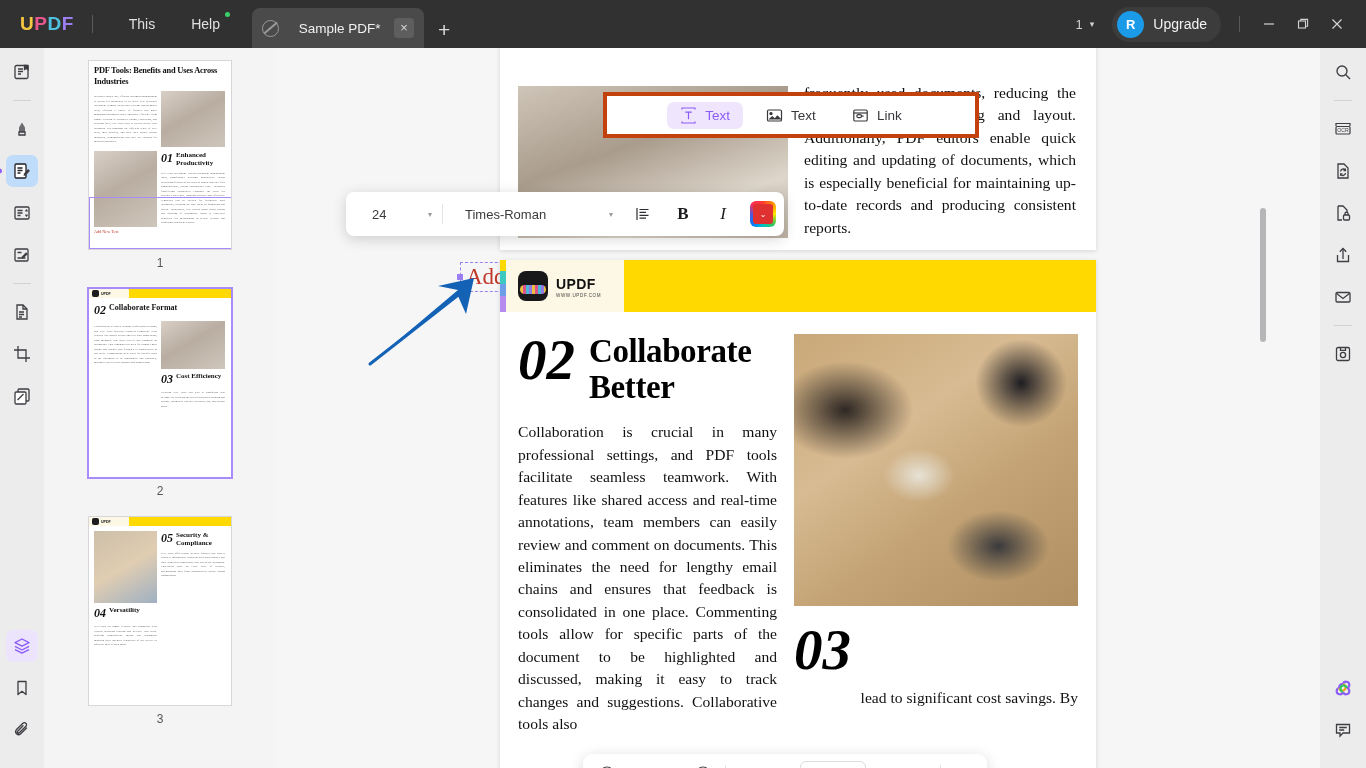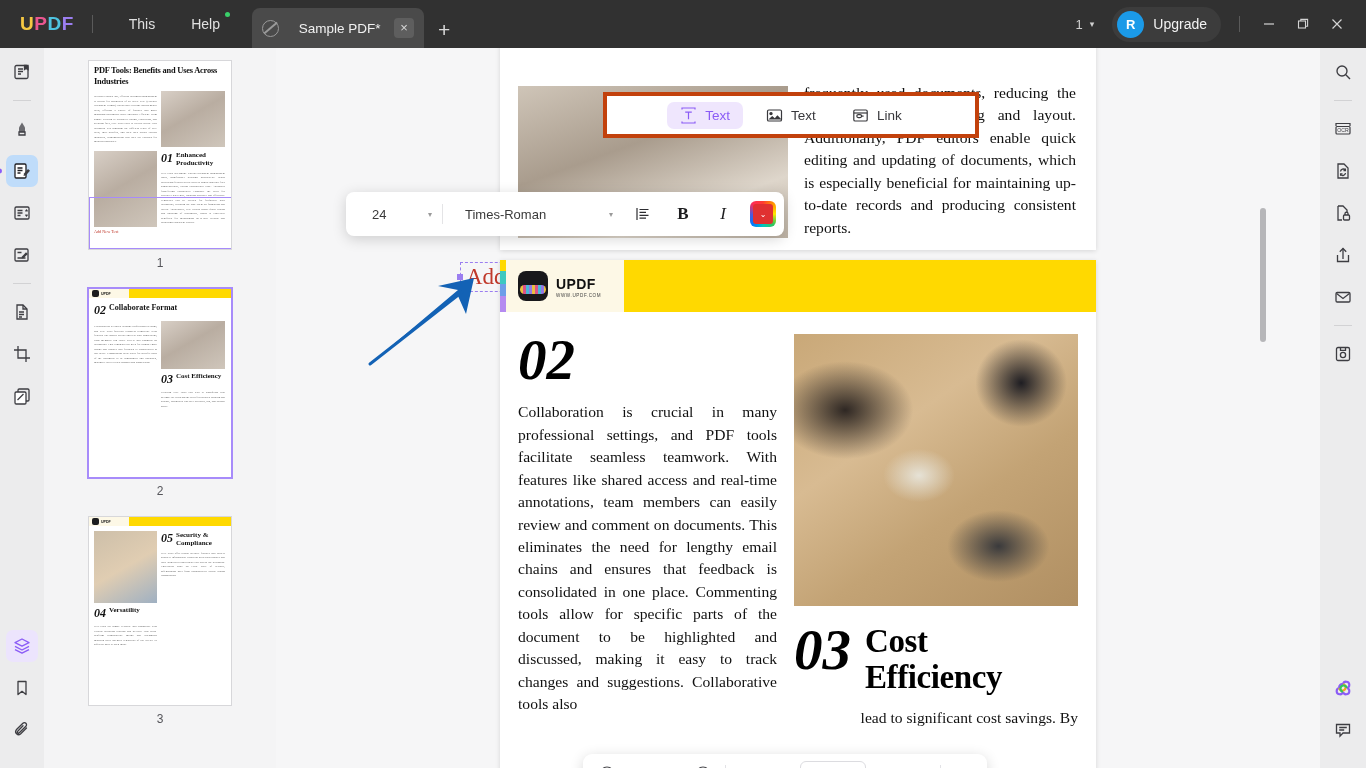--- a/index.html
+++ b/index.html
@@ -513,33 +513,33 @@
             <span>WWW.UPDF.COM</span>
           </div>
         </div>
       </div>
 
       <div style="display:flex;padding:22px 18px 0;">
 
         <div style="width:274px;">
           <div style="display:flex;align-items:flex-start;gap:14px;">
             <div class="sec-num">02</div>
+            <div>
+              <div class="sec-title">Collaborate</div>
+              <div class="sec-title">Better</div>
+            </div>
           </div>
           <div class="doc doc-col-text" style="margin-top:16px;">Collaboration is crucial in many professional settings, and PDF tools facilitate seamless teamwork. With features like shared access and real-time annotations, team members can easily review and comment on documents. This eliminates the need for lengthy email chains and ensures that feedback is consolidated in one place. Commenting tools allow for specific parts of the document to be highlighted and discussed, making it easy to track changes and suggestions. Collaborative tools also</div>
         </div>
         <div style="width:18px;"></div>
 
         <div style="width:284px;">
           <div class="photo meeting" style="width:284px;height:272px;"></div>
           <div style="display:flex;align-items:flex-start;gap:14px;margin-top:18px;">
             <div class="sec-num">03</div>
-            <div>
-              <div class="sec-title">Cost</div>
-              <div class="sec-title">Efficiency</div>
-            </div>
           </div>
           <div class="doc doc-col-text" style="margin-top:12px;text-align:right;">lead to significant cost savings. By</div>
         </div>
       </div>
     </div>
 
     <div class="scrollbar">
       <div class="scroll-thumb"></div>
     </div>
   </div>

